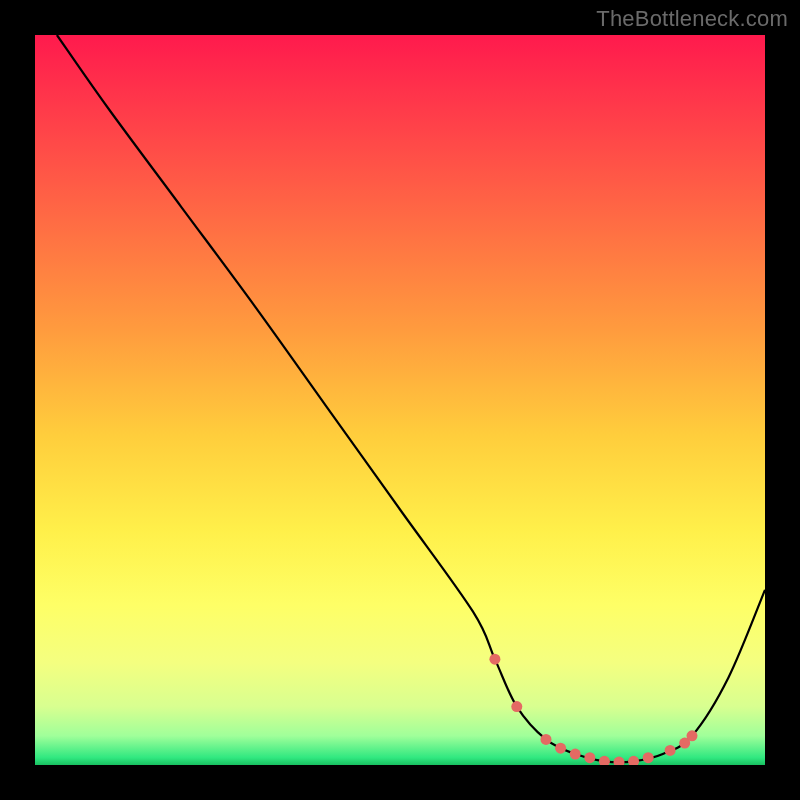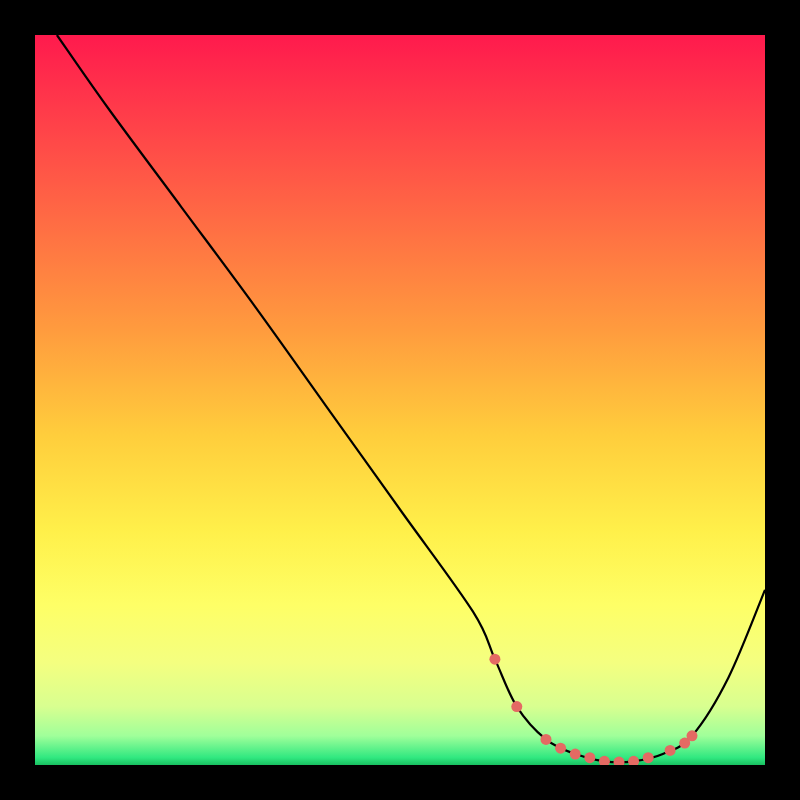--- a/index.html
+++ b/index.html
@@ -62,20 +62,21 @@
     overflow: visible;
   }
   .dots circle {
     fill: #e46a63;
   }
 </style>
 </head>
 <body>
 
 <div class="frame">
+  <div class="watermark">TheBottleneck.com</div>
 
   <div class="plot-area">
     <div class="gradient"></div>
 
     <svg class="curve" viewBox="0 0 730 730" preserveAspectRatio="none">
       <path fill="none" stroke="#000000" stroke-width="2.2" d="M 21.9 0 C 30.416666666666664 12.166666666666666 52.31666666666666 44.408333333333346 73 73 C 93.68333333333334 101.59166666666665 121.66666666666667 138.69999999999996 146 171.54999999999995 C 170.33333333333334 204.39999999999995 194.66666666666666 236.64166666666668 219 270.1 C 243.33333333333334 303.5583333333334 267.6666666666667 338.23333333333335 292 372.3 C 316.3333333333333 406.3666666666667 340.6666666666667 440.43333333333334 365 474.5 C 389.3333333333333 508.56666666666666 422.18333333333334 551.7583333333334 438 576.7 C 453.81666666666666 601.6416666666667 452.59999999999997 608.3333333333333 459.9 624.15 C 467.2 639.9666666666667 473.28333333333336 658.2166666666667 481.8 671.6 C 490.31666666666666 684.9833333333333 501.2666666666666 696.5416666666667 510.99999999999994 704.45 C 520.7333333333332 712.3583333333333 530.4666666666667 715.4 540.2 719.05 C 549.9333333333334 722.6999999999999 559.6666666666666 725.1333333333333 569.4 726.35 C 579.1333333333333 727.5666666666667 588.8666666666666 727.5666666666667 598.5999999999999 726.35 C 608.3333333333333 725.1333333333333 618.0666666666666 723.3083333333333 627.8 719.05 C 637.5333333333333 714.7916666666666 646.05 713.5749999999999 657 700.8 C 667.95 688.025 681.3333333333334 666.7333333333333 693.5 642.4 C 705.6666666666666 618.0666666666666 723.9166666666666 569.4 730 554.8"></path>
       <g class="dots">
           <circle cx="459.9" cy="624.15" r="5.5" fill="#e46a63"></circle>
           <circle cx="481.8" cy="671.6" r="5.5" fill="#e46a63"></circle>
           <circle cx="510.99999999999994" cy="704.45" r="5.5" fill="#e46a63"></circle>

